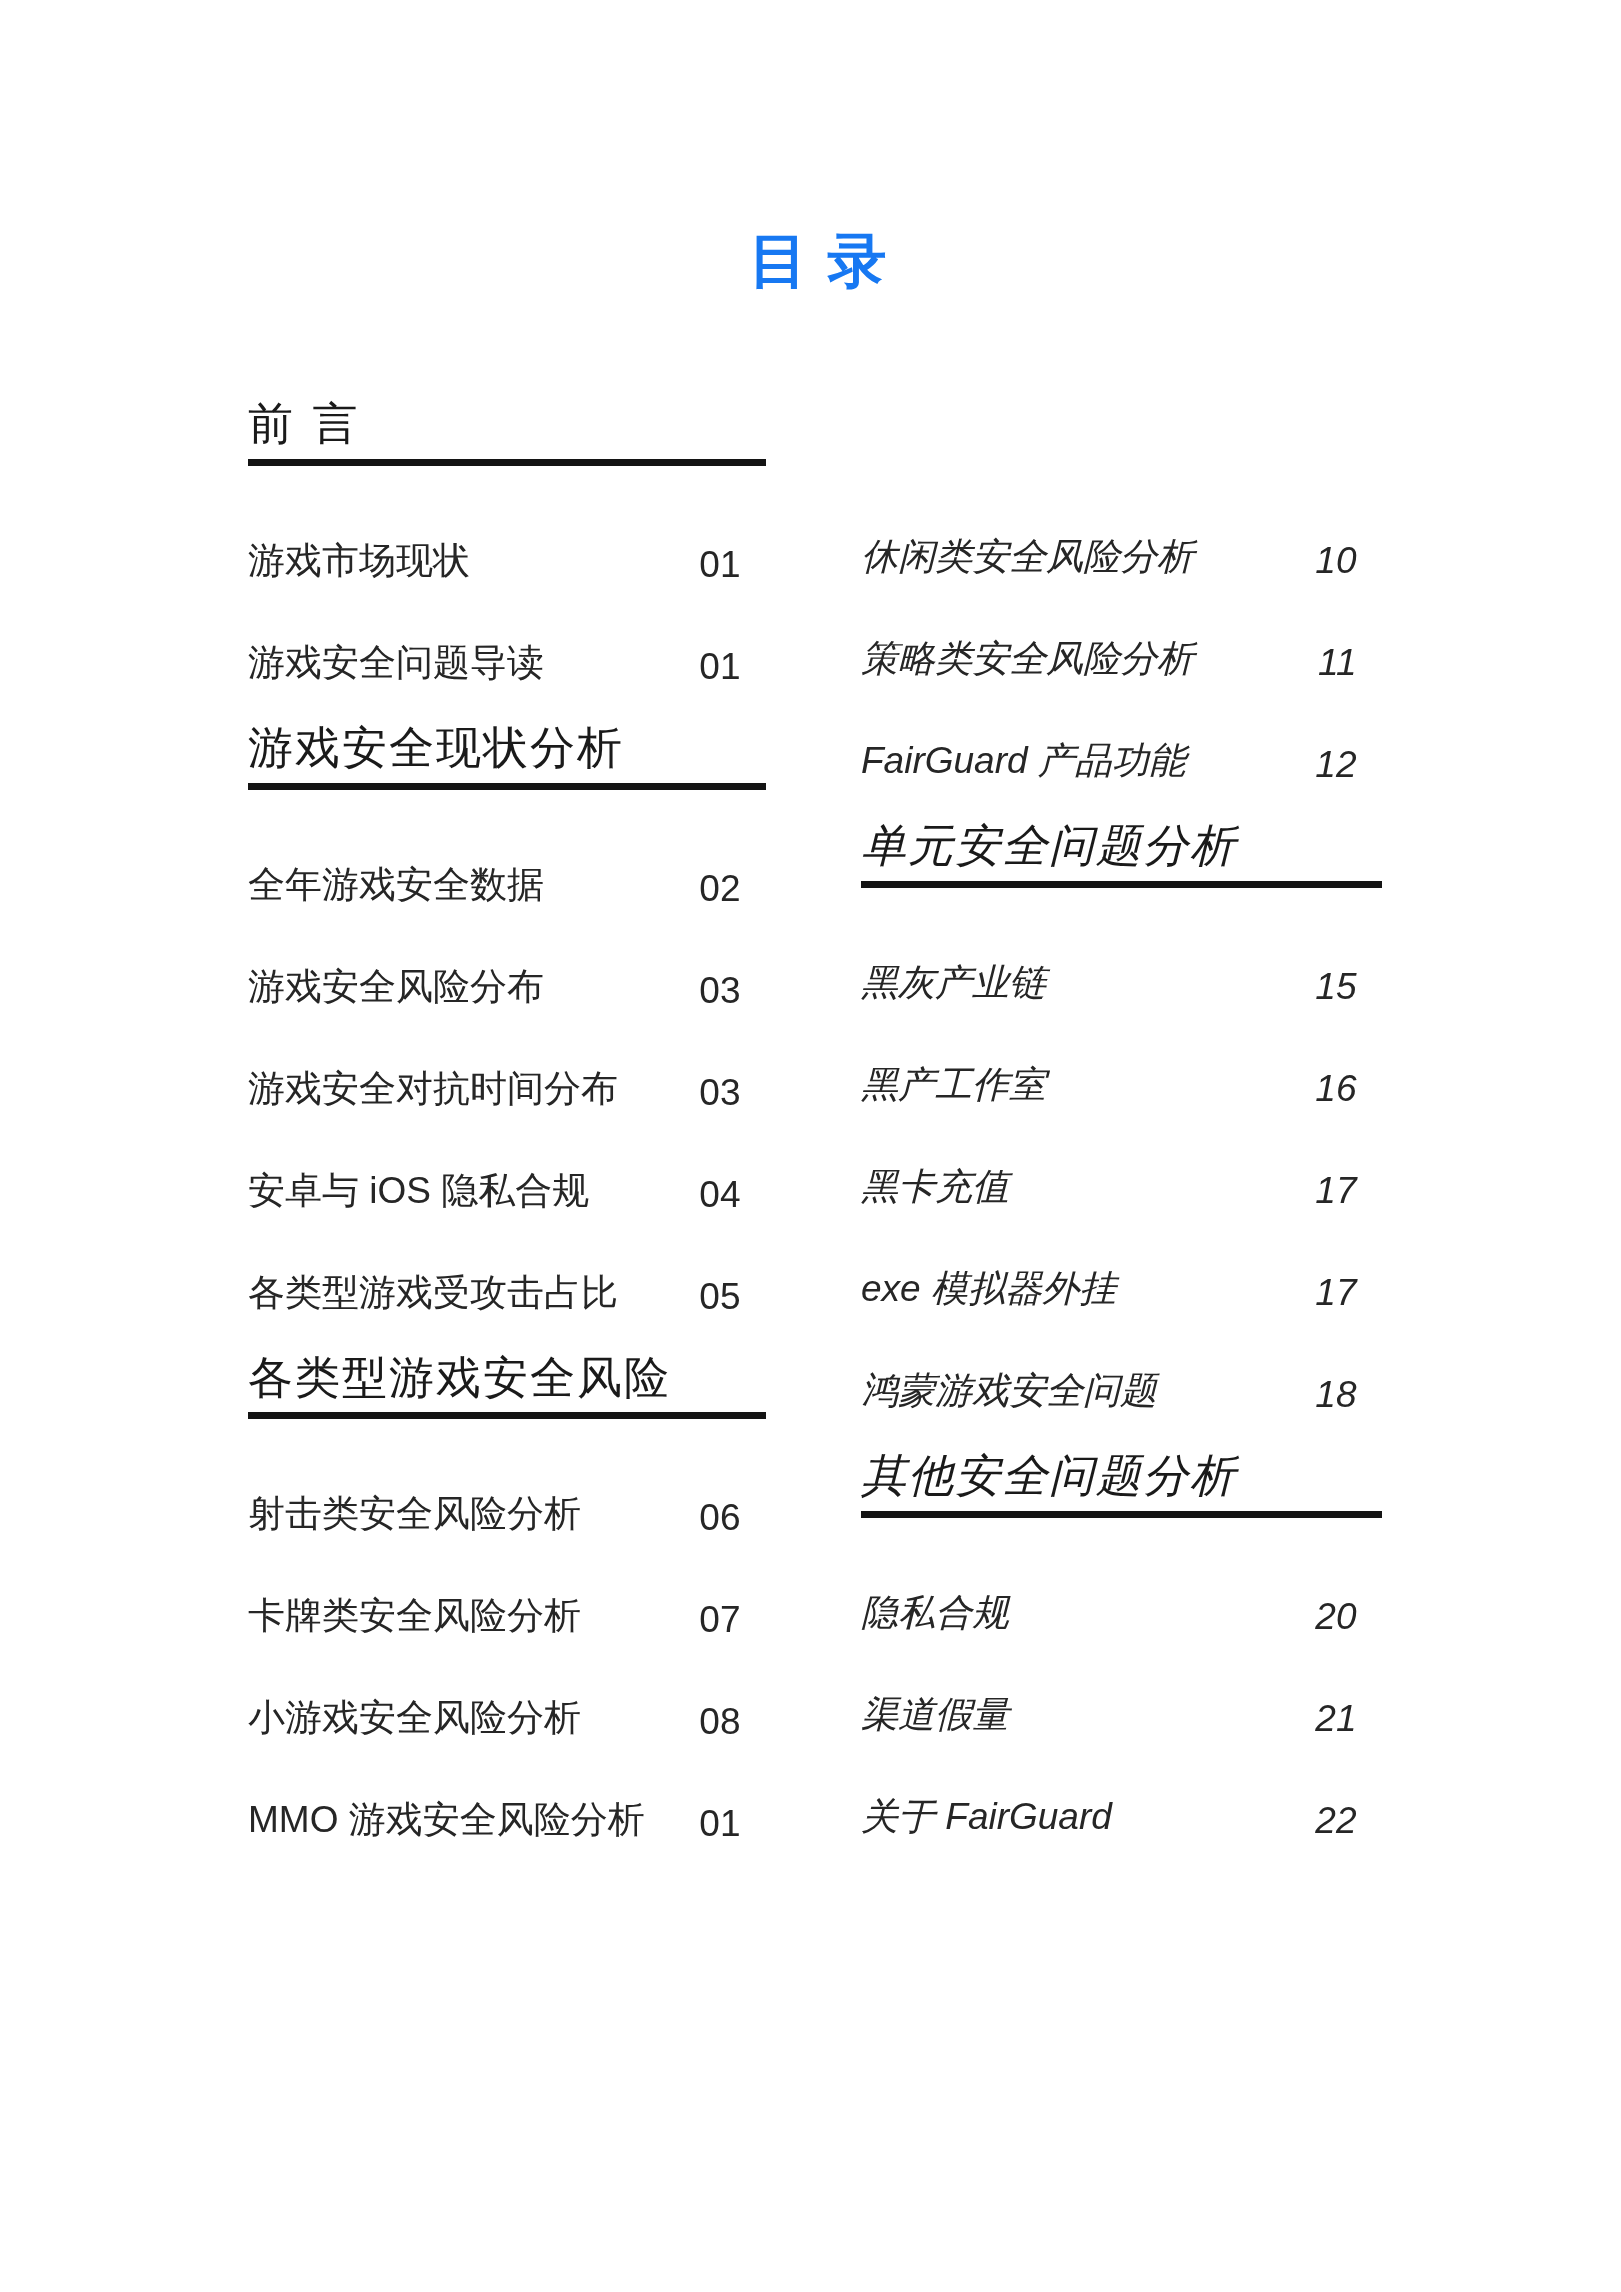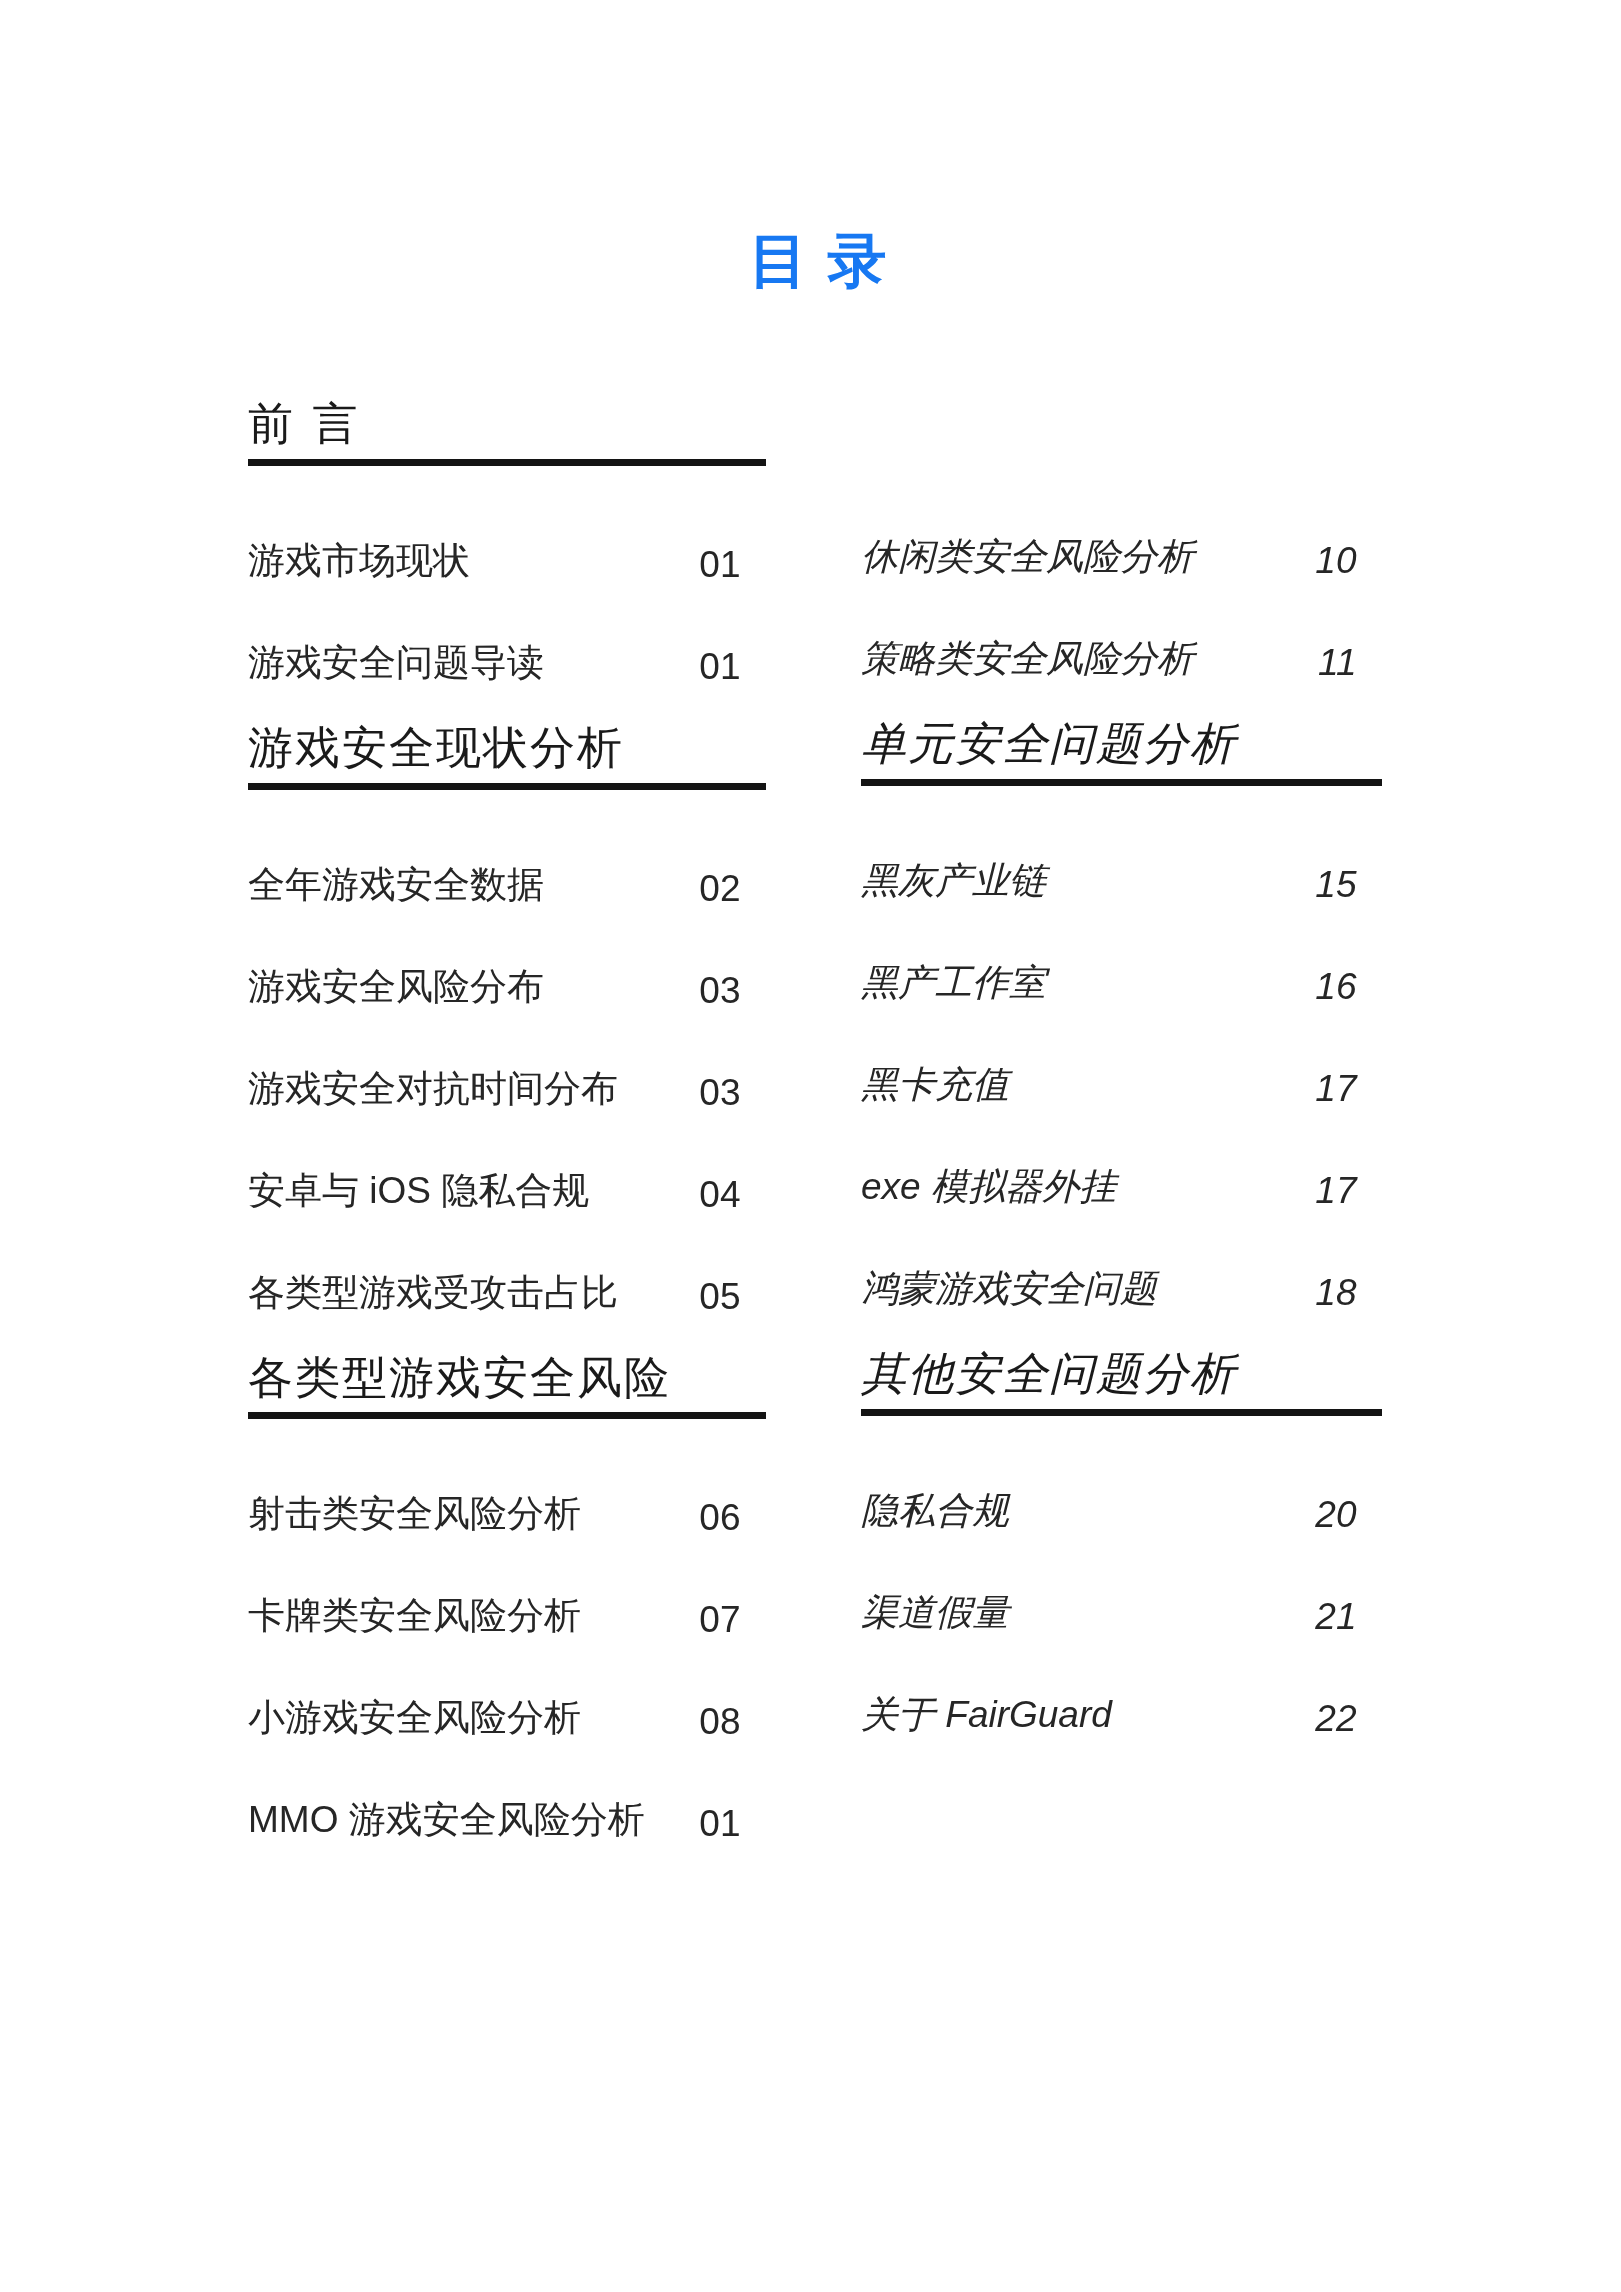--- a/index.html
+++ b/index.html
@@ -116,20 +116,24 @@
 
     <section class="sec sec-cont">
       <div class="row row-lead">
         <span class="lbl">休闲类安全风险分析</span>
         <span class="num">10</span>
       </div>
       <div class="row">
         <span class="lbl">策略类安全风险分析</span>
         <span class="num">11</span>
       </div>
+      <div class="row">
+        <span class="lbl">FairGuard 产品功能</span>
+        <span class="num">12</span>
+      </div>
     </section>
 
     <section class="sec">
       <h2 class="sec-heading">单元安全问题分析</h2>
       <div class="row row-first">
         <span class="lbl">黑灰产业链</span>
         <span class="num">15</span>
       </div>
       <div class="row">
         <span class="lbl">黑产工作室</span>

